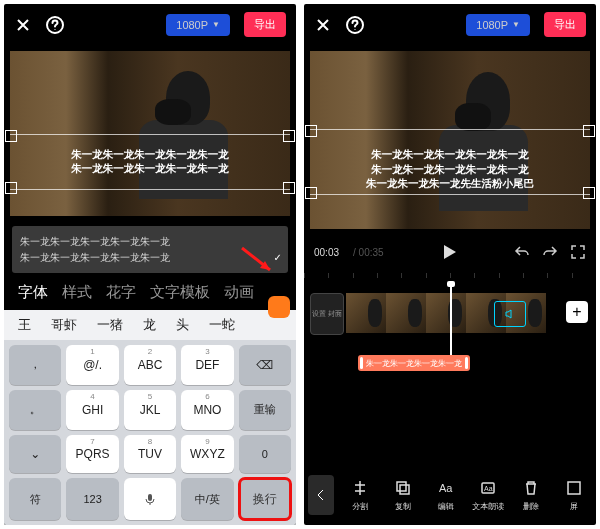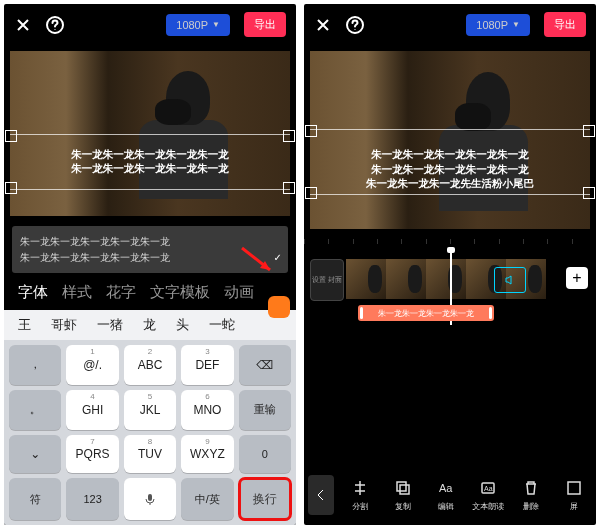--- a/index.html
+++ b/index.html
@@ -62,21 +62,21 @@
   .coverbtn{position:absolute;left:6px;top:20px;width:32px;height:40px;background:#222;border:1px solid #444;border-radius:4px;color:#999;font-size:7px;display:flex;align-items:center;justify-content:center;text-align:center;line-height:1.2}
   .coverbtn::after{content:"";position:absolute;inset:3px;background:#3a2a1a;border-radius:2px;z-index:-1}
   .clips{position:absolute;left:42px;top:20px;height:40px;display:flex}
   .clip{width:40px;height:40px;background:linear-gradient(135deg,#6b5232,#2a1f12);position:relative;flex-shrink:0}
   .clip::after{content:"";position:absolute;right:4px;top:6px;width:14px;height:28px;background:#1a1a1a;border-radius:40%}
   .audio{position:absolute;left:190px;top:28px;width:30px;height:24px;border:1px solid #00d4ff;border-radius:3px;display:flex;align-items:center;justify-content:center}
   .audio svg{stroke:#00d4ff;fill:none;width:12px;height:12px}
   .plus{position:absolute;right:8px;top:28px;width:22px;height:22px;background:#fff;border-radius:4px;color:#000;display:flex;align-items:center;justify-content:center;font-size:16px}
   .playhead{position:absolute;left:50%;top:12px;bottom:0;width:2px;background:#fff}
   .playhead::before{content:"";position:absolute;top:-4px;left:-3px;width:8px;height:6px;background:#fff;border-radius:2px}
-  .textclip{position:absolute;left:54px;top:66px;height:16px;padding:0 20px;background:#ff7a5c;color:#fff;font-size:8px;border-radius:3px;display:flex;align-items:center}
+  .textclip{position:absolute;left:54px;top:82px;height:16px;padding:0 8px;background:#ff7a5c;color:#fff;font-size:8px;border-radius:3px;display:flex;align-items:center}
   .textclip::before,.textclip::after{content:"";position:absolute;width:3px;top:2px;bottom:2px;background:#fff;border-radius:2px}
   .textclip::before{left:2px}.textclip::after{right:2px}
 
   .bottombar{display:flex;align-items:center;padding:8px 4px 10px;gap:6px;color:#ddd;font-size:8px}
   .back{width:26px;height:40px;background:#2a2a2a;border-radius:4px;display:flex;align-items:center;justify-content:center;margin-right:2px}
   .back svg{stroke:#fff;fill:none;width:14px;height:14px}
   .bitem{flex:1;display:flex;flex-direction:column;align-items:center;gap:4px}
   .bitem svg{width:18px;height:18px;stroke:#ddd;fill:none;stroke-width:1.5}
 </style>
 </head>
@@ -236,20 +236,40 @@
       <div class="handle" style="left:-5px;bottom:-5px"></div>
         <div class="handle" style="right:-5px;bottom:-5px"></div>
     </div>
     <div class="overlay">
       <div class="line">朱一龙朱一龙朱一龙朱一龙朱一龙</div>
       <div class="line">朱一龙朱一龙朱一龙朱一龙朱一龙</div>
       <div class="line">朱一龙朱一龙朱一龙先生活粉小尾巴</div>
     </div>
   </div>
 
+  <div class="timebar">
+    <span style="color:#ddd">00:03</span>
+    <span class="t2">/ 00:35</span>
+    <div class="tctrls">
+      <svg class="play" viewBox="0 0 22 22">
+          <path d="M6 4l12 7-12 7z" fill="#ddd" stroke="none"></path>
+        </svg>
+    </div>
+    <div class="tright">
+      <svg viewBox="0 0 16 16">
+          <path d="M6 3L2 7l4 4M2 7h8a4 4 0 014 4"></path>
+        </svg>
+      <svg viewBox="0 0 16 16">
+          <path d="M10 3l4 4-4 4M14 7H6a4 4 0 00-4 4"></path>
+        </svg>
+      <svg viewBox="0 0 16 16">
+          <path d="M2 6V2h4M14 6V2h-4M2 10v4h4M14 10v4h-4"></path>
+        </svg>
+    </div>
+  </div>
 
   <div class="timeline">
     <div class="ticks">
         <i></i>
         <i></i>
         <i></i>
         <i></i>
         <i></i>
         <i></i>
         <i></i>

